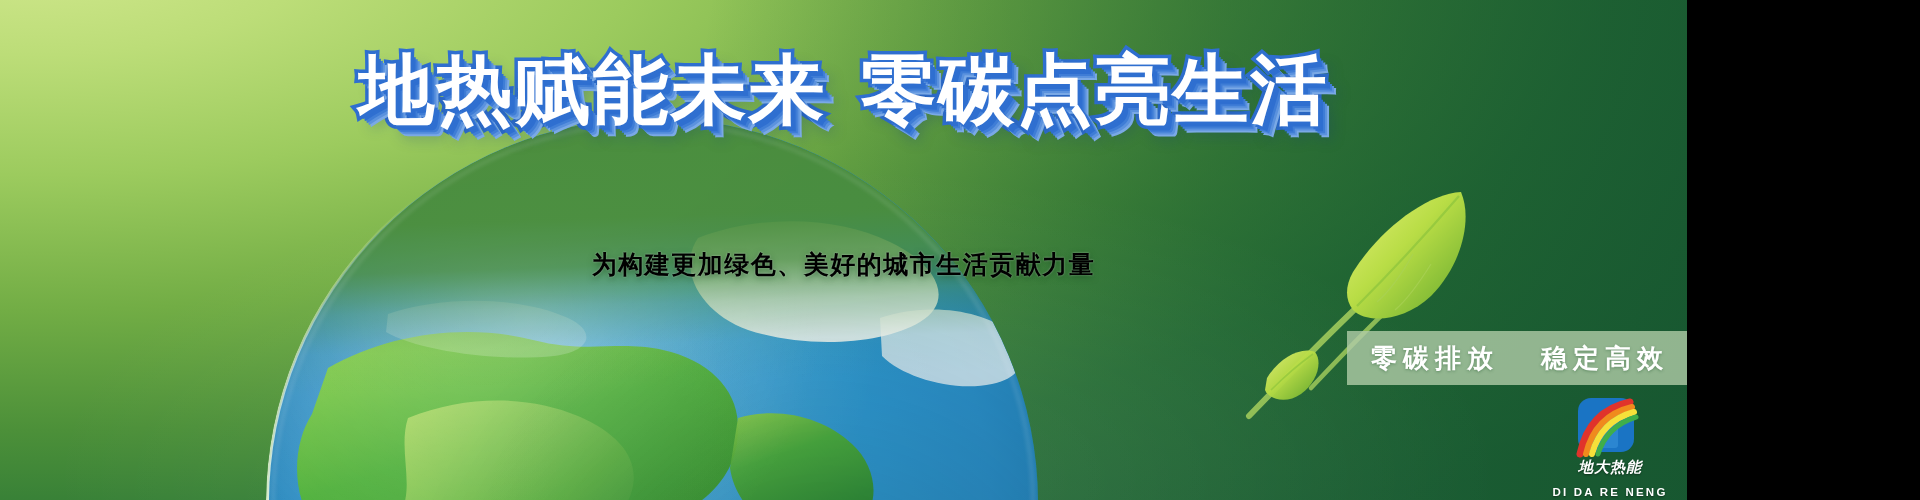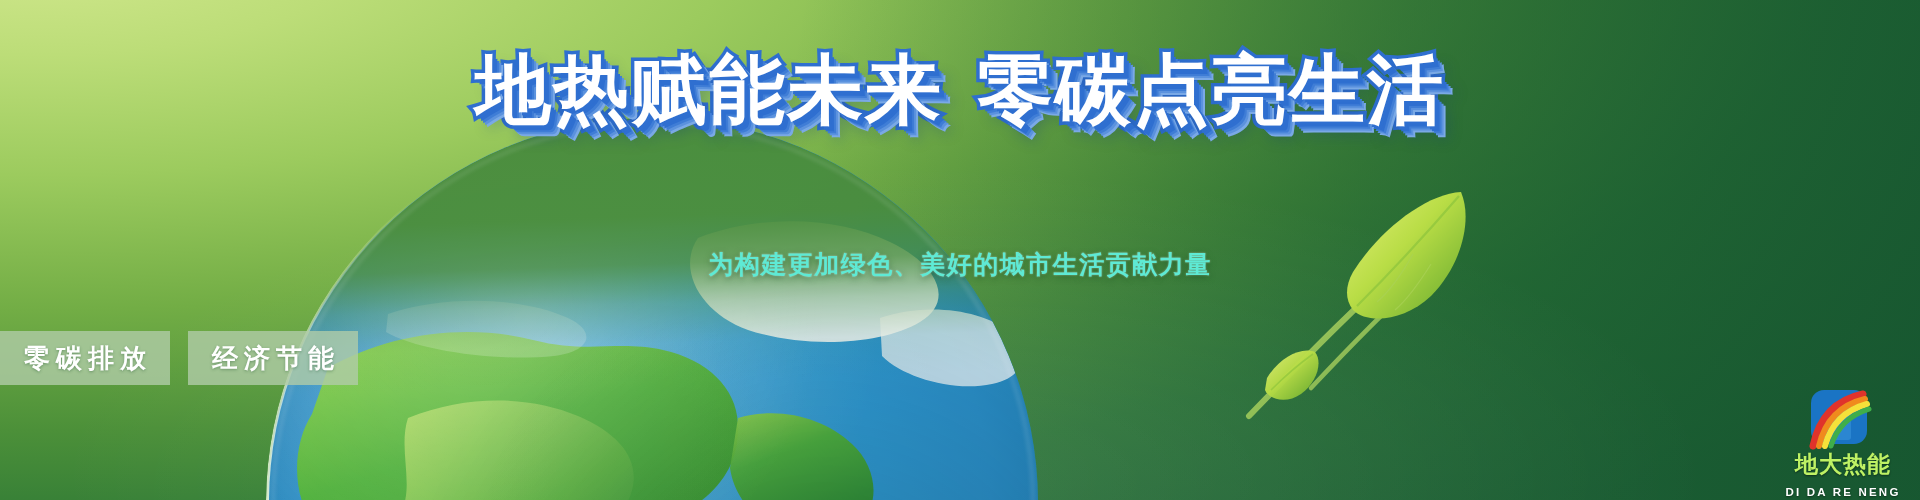--- a/index.html
+++ b/index.html
@@ -1,21 +1,21 @@
 <!DOCTYPE html>
 <html><head>
 <meta charset="utf-8">
 <title>Banner</title>
 <style>
   html,body{margin:0;padding:0;background:#000;}
   *{box-sizing:border-box;}
 
   #banner{
     position:relative;
-    width:1920px;
+    width:1687px;
     height:500px;
     overflow:hidden;
     font-family:"Liberation Sans","DejaVu Sans",sans-serif;
     background:#2f7a3a;
   }
 
   
   .bg-base{
     position:absolute; inset:0;
     background:
@@ -120,31 +120,30 @@
   }
   .title .gap{ display:inline-block; width:34px; }
 
   .subtitle{
     position:absolute;
     left:0; right:0; top:248px;
     text-align:center;
     font-size:25px;
     font-weight:bold;
     letter-spacing:1.5px;
-    color:#5eead4;
+    color:#000000;
     white-space:nowrap;
     text-shadow:0 2px 6px rgba(20,70,30,0.55), 0 0 2px rgba(255,255,255,0.6);
   }
 
   .tags{
     position:absolute;
     left:0; right:0; top:331px;
     display:flex;
-    justify-content:flex-start;
-    gap:18px;
+    justify-content:flex-end;
   }
   .tag{
     min-width:160px;
     height:54px;
     display:flex;
     align-items:center;
     justify-content:center;
     background:rgba(176,204,168,0.80);
     color:#ffffff;
     font-size:26px;
@@ -162,27 +161,28 @@
     width:138px;
     text-align:center;
     user-select:none;
   }
   .logo-mark{
     position:relative;
     width:72px; height:62px;
     margin:0 auto 2px;
   }
   .logo-cn{
-    font-size:23px;
-    font-weight:bold;
-    color:#bef264;
+    font-size:15px;
+    font-weight:bold;
+    color:#ffffff;
     letter-spacing:1px;
     line-height:1.05;
     text-shadow:0 1px 2px rgba(0,0,0,0.45);
     font-family:"DejaVu Sans","Liberation Sans",sans-serif;
+    font-style:italic;
   }
   .logo-en{
     font-size:11.5px;
     font-weight:bold;
     color:#ffffff;
     letter-spacing:2.2px;
     margin-top:10px;
     text-shadow:0 1px 2px rgba(0,0,0,0.45);
   }
 </style>
@@ -291,21 +291,21 @@
   </svg>
 
   <div class="title">
     <span>地热赋能未来</span><span class="gap"></span><span>零碳点亮生活</span>
   </div>
 
   <div class="subtitle">为构建更加绿色、美好的城市生活贡献力量</div>
 
   <div class="tags">
     <div class="tag">零碳排放</div>
-    <div class="tag">经济节能</div>
+    <div class="tag">稳定高效</div>
   </div>
 
   <div class="logo">
     <div class="logo-mark">
       <svg viewBox="0 0 72 62" width="72" height="62">
         <defs>
           <clipPath id="sq">
               <rect x="4" y="2" width="56" height="54" rx="13" ry="13"></rect>
             </clipPath>
         </defs>

